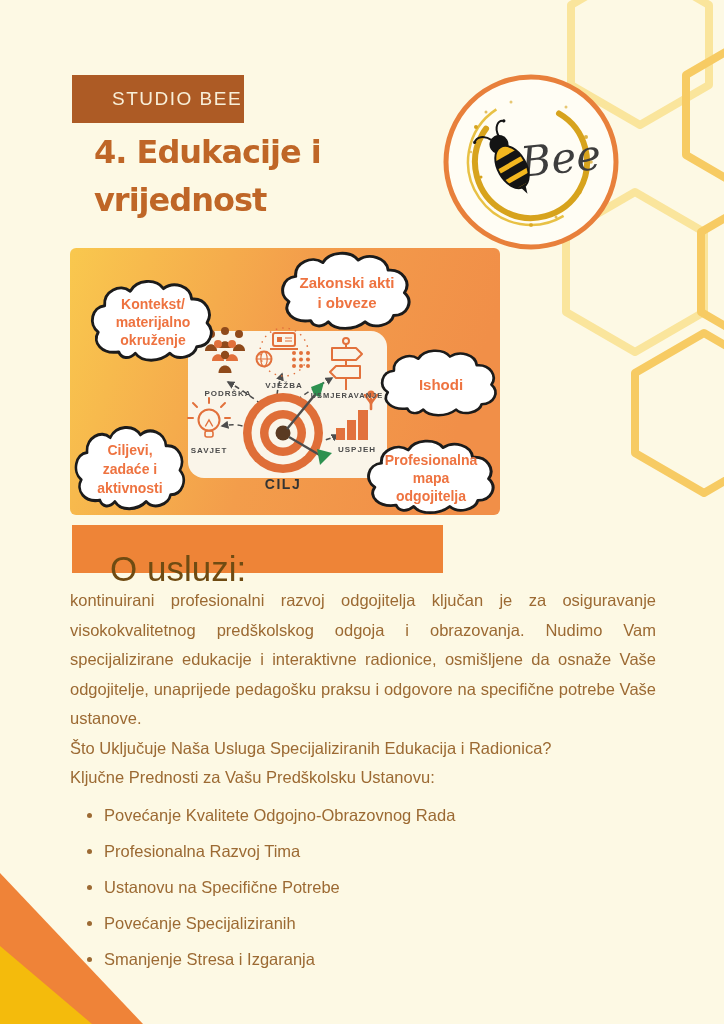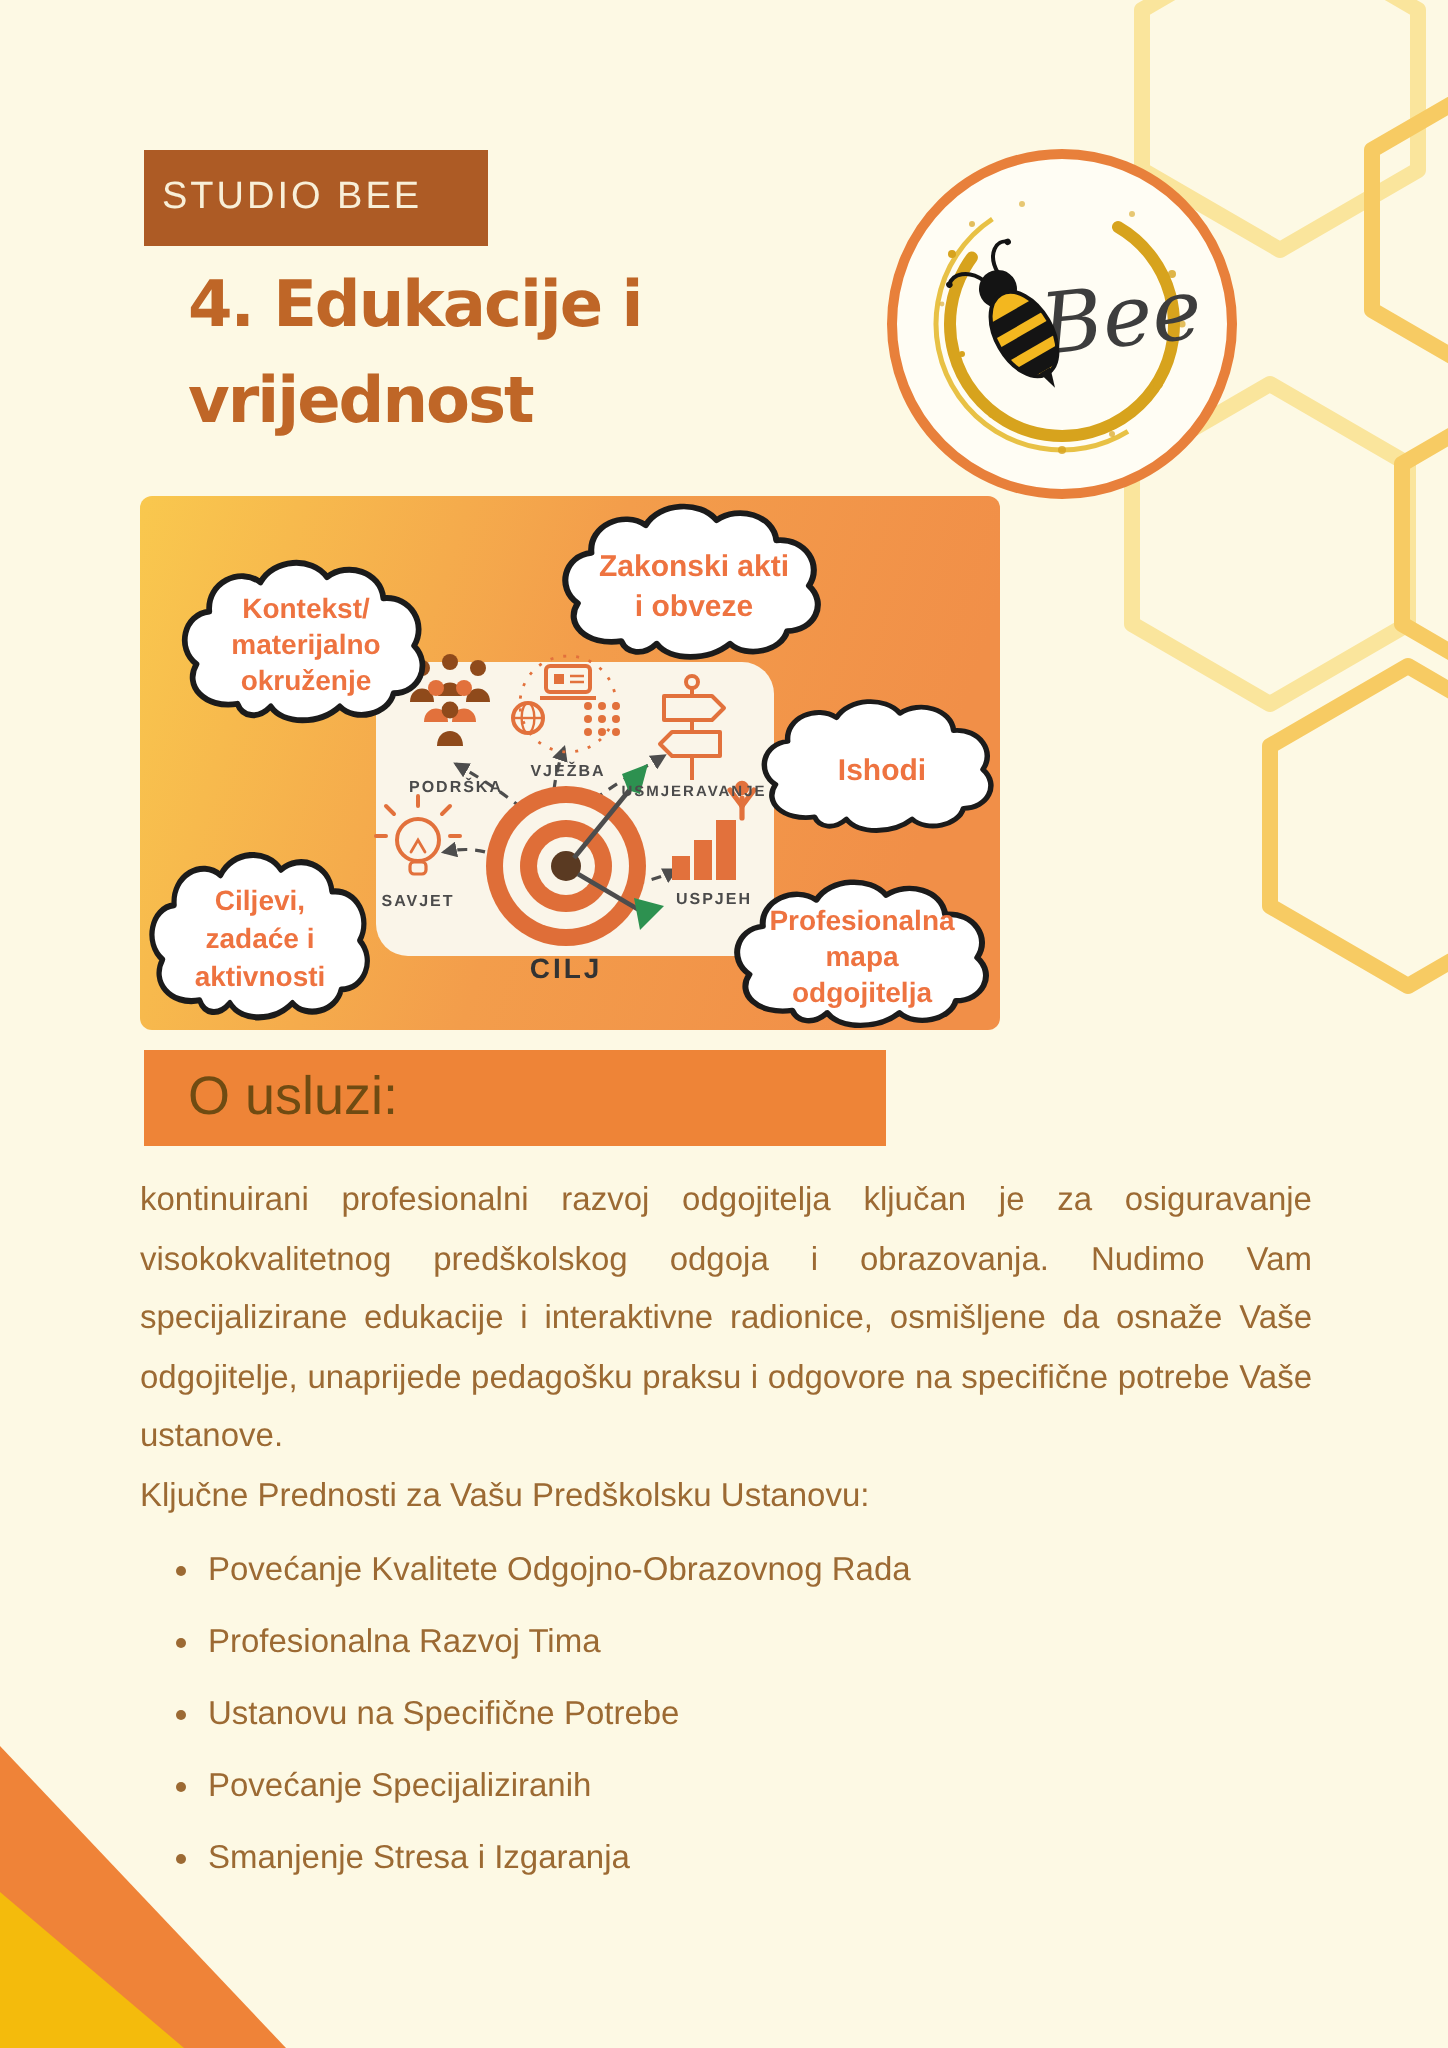--- a/index.html
+++ b/index.html
@@ -7,42 +7,42 @@
     position:relative; width:724px; height:1024px;
     background:#fdf9e4; overflow:hidden;
     font-family:"Liberation Sans", sans-serif;
   }
   
   .hex-wrap { position:absolute; right:0; top:0; width:190px; height:540px; z-index:1; }
   
   .badge {
     position:absolute; left:72px; top:75px; width:172px; height:48px;
     background:#ad5b25; color:#f8efd8; display:flex; align-items:center;
-    padding-left:9px; box-sizing:border-box; font-size:19px; letter-spacing:1.5px;
+    padding-left:40px; box-sizing:border-box; font-size:19px; letter-spacing:1.5px;
     z-index:3;
   }
   
   .title {
     position:absolute; left:94px; top:128px; z-index:3;
     color:#bf6627; font-family:"DejaVu Sans", sans-serif;
     font-weight:800; font-size:32px; line-height:48px; letter-spacing:-1px;
   }
   .title div { white-space:nowrap; }
   
   .logo { position:absolute; left:436px; top:67px; width:190px; height:190px; z-index:2; }
   
   .illustration { position:absolute; left:70px; top:248px; width:430px; height:267px; z-index:3; border-radius:6px; overflow:hidden; }
   
   .banner {
     position:absolute; left:72px; top:525px; width:371px; height:48px;
     background:#ee8437; z-index:3;
   }
   .banner h2 {
-    margin:0; padding:8px 0 0 22px; font-weight:500;
-    font-size:27px; color:#6f4b12;
+    margin:16px; padding:8px 0 0 22px; font-weight:500;
+    font-size:35px; color:#6f4b12;
   }
   
   .content {
     position:absolute; left:70px; top:586px; width:586px; z-index:3;
     color:#9c6a33; font-size:16.5px; line-height:29.5px;
   }
   .content p { margin:0; }
   .content p.justify { text-align:justify; }
   .content ul { margin:4px 0 0 0; padding-left:34px; }
   .content li { line-height:36px; }
@@ -264,20 +264,21 @@
       </g>
     </g>
   </svg>
 
   <div class="banner">
     <h2>O usluzi:</h2>
   </div>
 
   <div class="content">
     <p class="justify">kontinuirani profesionalni razvoj odgojitelja ključan je za osiguravanje visokokvalitetnog predškolskog odgoja i obrazovanja. Nudimo Vam specijalizirane edukacije i interaktivne radionice, osmišljene da osnaže Vaše odgojitelje, unaprijede pedagošku praksu i odgovore na specifične potrebe Vaše ustanove.</p>
+    <p>Što Uključuje Naša Usluga Specijaliziranih Edukacija i Radionica?</p>
     <p>Ključne Prednosti za Vašu Predškolsku Ustanovu:</p>
     <ul>
       <li>Povećanje Kvalitete Odgojno-Obrazovnog Rada</li>
       <li>Profesionalna Razvoj Tima</li>
       <li>Ustanovu na Specifične Potrebe</li>
       <li>Povećanje Specijaliziranih</li>
       <li>Smanjenje Stresa i Izgaranja</li>
     </ul>
   </div>
 

